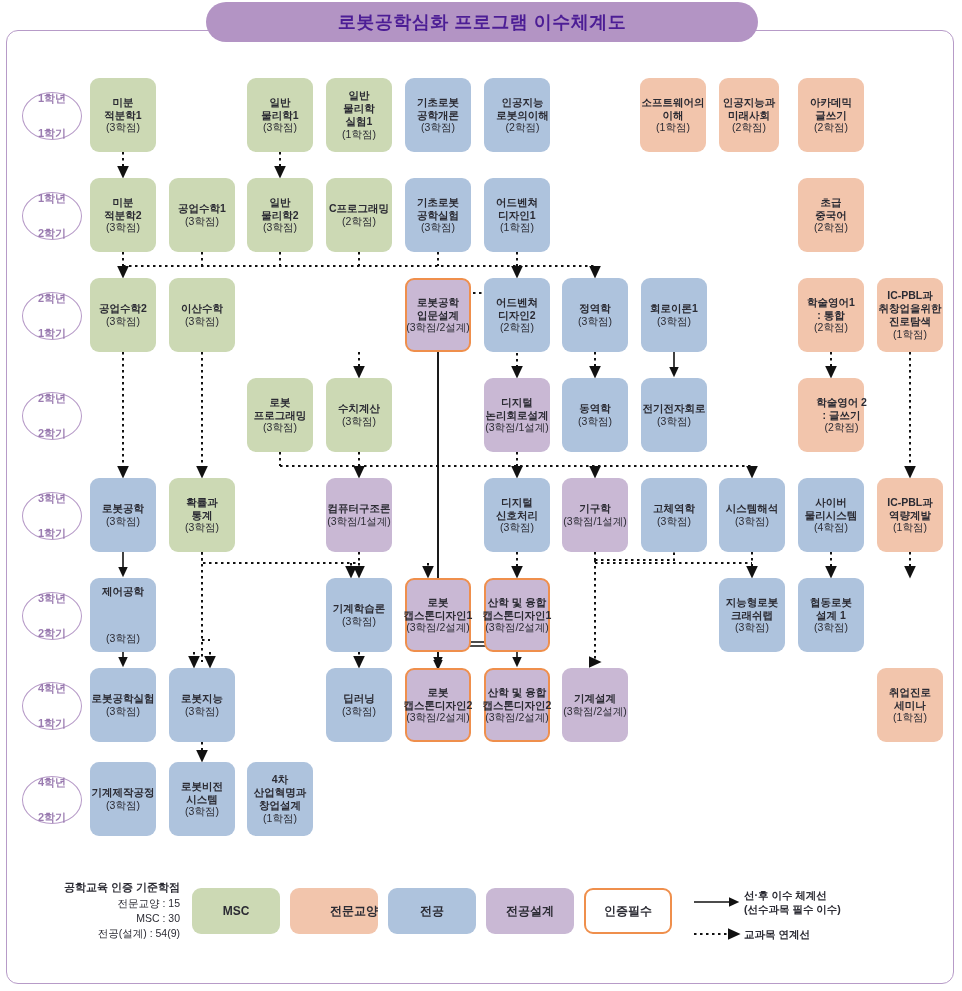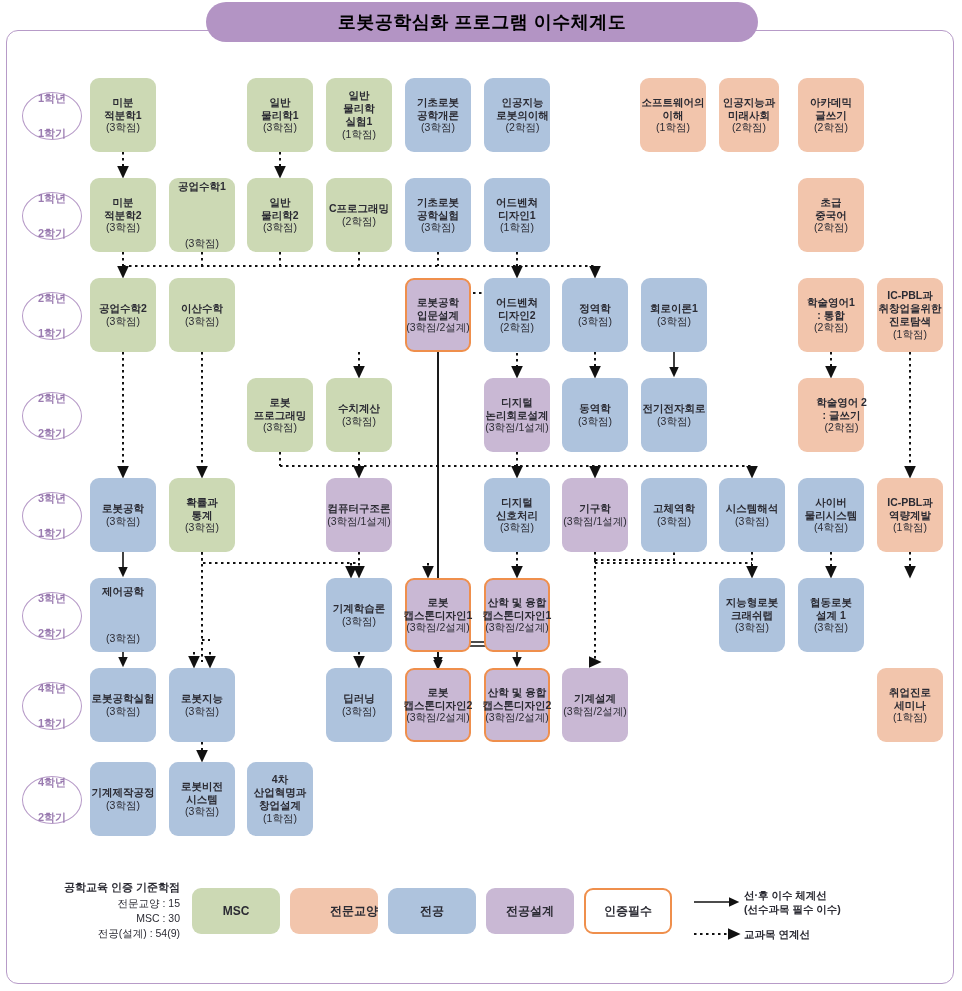--- a/index.html
+++ b/index.html
@@ -16,21 +16,21 @@
     position:absolute;left:6px;top:30px;width:948px;height:954px;
     border:1.5px solid #b79bc8;border-radius:12px;background:#fff;
     box-sizing:border-box;
   }
 
   
   .title-pill{
     position:absolute;left:206px;top:2px;width:552px;height:40px;
     background:#b394c4;border-radius:20px;
     display:flex;align-items:center;justify-content:center;
-    color:#000000;font-size:18px;font-weight:bold;letter-spacing:.5px;
+    color:#4c1d95;font-size:18px;font-weight:bold;letter-spacing:.5px;
     z-index:5;
   }
 
   
   .sem{
     position:absolute;width:58px;height:46px;
     border:1.6px solid #b79bc8;border-radius:50%;
     display:flex;flex-direction:column;align-items:center;justify-content:center;
     color:#9a7bb0;font-size:11px;font-weight:bold;line-height:1.15;
     background:#fff;
@@ -231,21 +231,21 @@
       <div class="box gen" style="left: 798px; top: 78px; width: 66px; height: 74px;">
         <span class="ln">아카데믹</span>
         <span class="ln">글쓰기</span>
         <span class="ln cr">(2학점)</span>
       </div>
       <div class="box msc" style="left: 90px; top: 178px; width: 66px; height: 74px;">
         <span class="ln">미분</span>
         <span class="ln">적분학2</span>
         <span class="ln cr">(3학점)</span>
       </div>
-      <div class="box msc" style="left: 169px; top: 178px; width: 66px; height: 74px; justify-content: space-between;">
+      <div class="box msc" style="left: 169px; top: 178px; width: 66px; height: 74px;">
         <span class="ln">공업수학1</span>
         <span class="ln cr">(3학점)</span>
       </div>
       <div class="box msc" style="left: 247px; top: 178px; width: 66px; height: 74px;">
         <span class="ln">일반</span>
         <span class="ln">물리학2</span>
         <span class="ln cr">(3학점)</span>
       </div>
       <div class="box msc" style="left: 326px; top: 178px; width: 66px; height: 74px;">
         <span class="ln">C프로그래밍</span>

